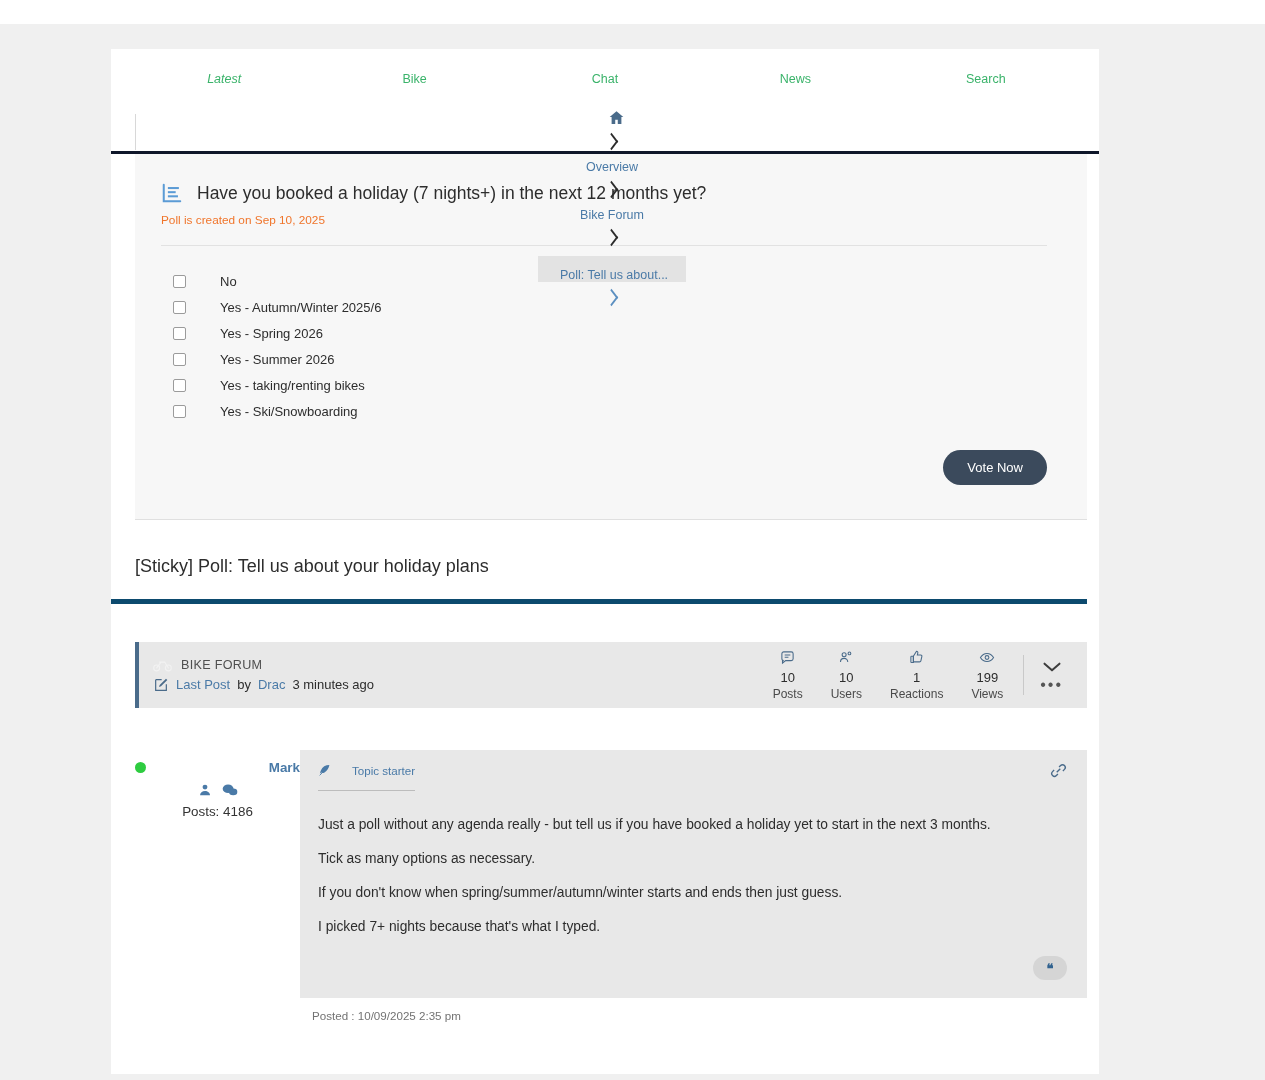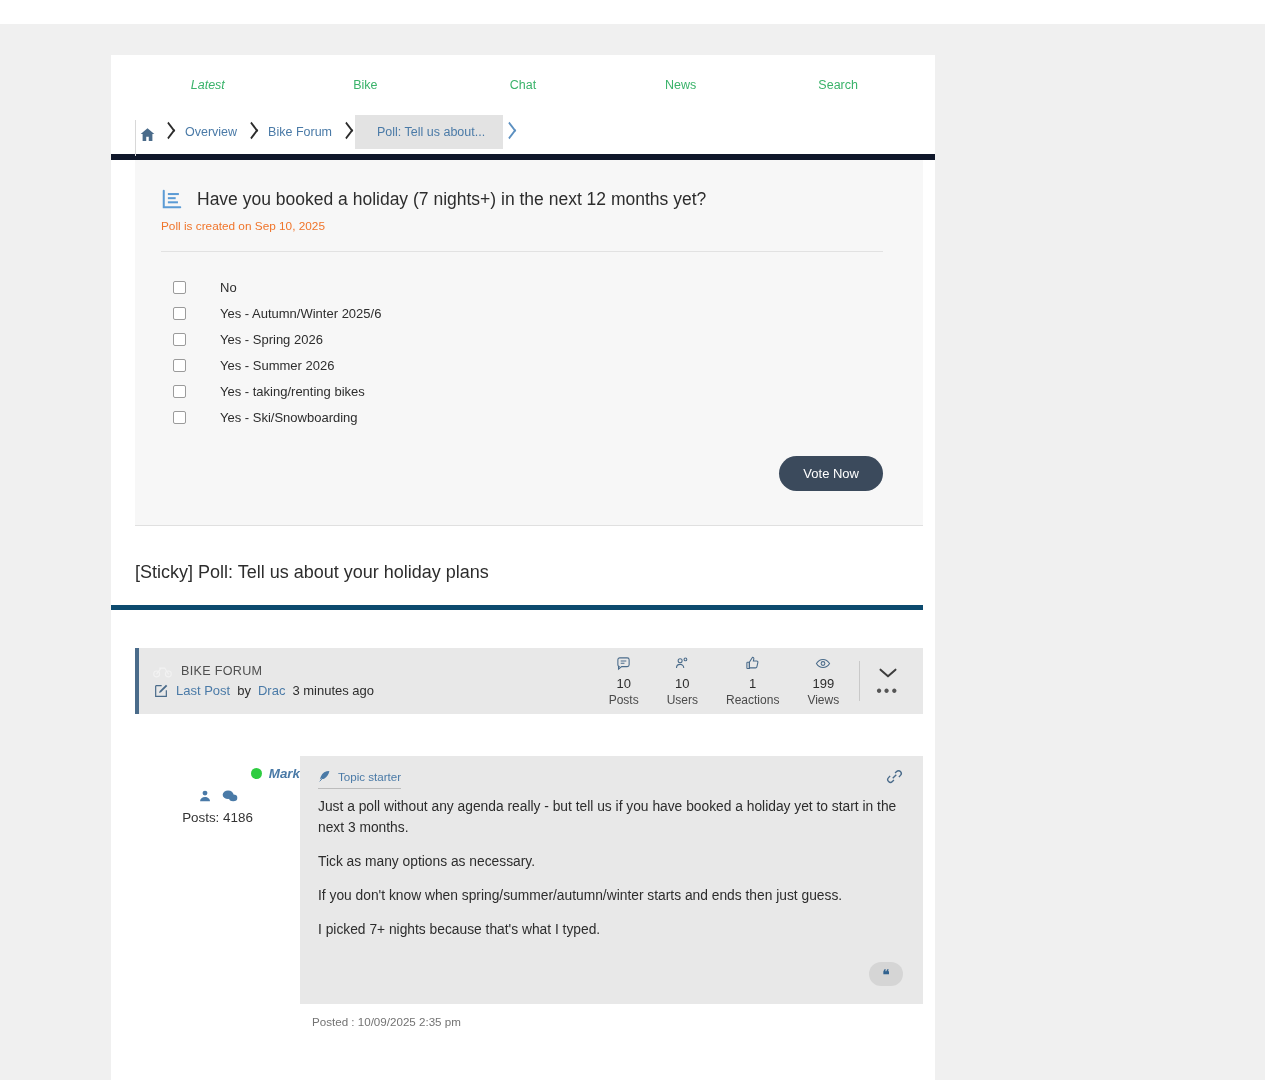--- a/index.html
+++ b/index.html
@@ -15,22 +15,22 @@
     background: #ffffff;
   }
   .gray-bg {
     position: absolute;
     left: 0; top: 24px;
     width: 1265px; height: 1056px;
     background: #f0f0f0;
   }
   .container {
     position: absolute;
-    left: 111px; top: 55px;
-    width: 824px; height: 1025px;
+    left: 111px; top: 49px;
+    width: 988px; height: 1025px;
     background: #ffffff;
   }
 
   
   .topnav {
     display: flex;
     height: 60px;
     align-items: center;
     padding: 0 18px;
   }
@@ -40,23 +40,25 @@
     color: #3ab36a;
     font-size: 12.5px;
     cursor: pointer;
   }
   .topnav-item.italic { font-style: italic; }
 
   
   .crumbbar {
     position: relative;
     height: 45px;
-    border-bottom: 6px solid #0f172a;
-    display: flex;
+    border-bottom: 3px solid #0f172a;
+    display: flex;
+    align-items: center;
     padding-left: 14px;
+    flex-direction: column;
   }
   .crumbbar::before {
     content: "";
     position: absolute;
     left: 24px; top: 5px;
     width: 1px; height: 36px;
     background: #d8d8d8;
   }
   .crumb {
     display: flex;
@@ -73,21 +75,21 @@
     color: #4a7aa7;
     padding: 0 8px;
     white-space: nowrap;
     cursor: pointer;
   }
   .crumb-active {
     background: #e3e3e3;
     height: 34px;
     display: flex;
     align-items: center;
-    padding: 0 10px 0 14px;
+    padding: 12px 10px 0 14px;
   }
   .chev {
     width: 15px; height: 34px;
     position: relative;
     flex: none;
   }
   .chev::after {
     content: "";
     position: absolute;
     left: 1px; top: 10px;
@@ -227,23 +229,22 @@
     display: flex;
     margin: 42px 12px 0 24px;
   }
   .post-aside {
     width: 165px;
     flex: none;
     padding-top: 10px;
     text-align: center;
   }
   .aside-name-row {
-    display: flex; align-items: center; justify-content: flex-end;
+    display: flex; align-items: center; justify-content: space-between;
     gap: 7px;
-    font-style: italic;
   }
   .online-dot {
     width: 11px; height: 11px;
     border-radius: 50%;
     background: #2ecc40;
     display: inline-block;
   }
   .aside-name {
     color: #4a7aa7;
     font-weight: bold;
@@ -258,24 +259,24 @@
   .post-main { flex: 1; }
   .post-body {
     background: #e8e8e8;
     padding: 13px 22px 20px 18px;
     position: relative;
     min-height: 248px;
   }
   .starter-badge {
     display: inline-flex;
     align-items: center;
-    gap: 7px;
+    gap: 21px;
     border-bottom: 1px solid #bcbcbc;
-    padding-bottom: 5px;
-    margin-bottom: 8px;
+    padding-bottom: 13px;
+    margin-bottom: 24px;
   }
   .starter-text { font-size: 11.6px; color: #4a7aa7; }
   .link-icon-holder {
     position: absolute;
     right: 20px; top: 12px;
     cursor: pointer;
   }
   .para {
     font-size: 13.8px;
     color: #2d2d2d;

